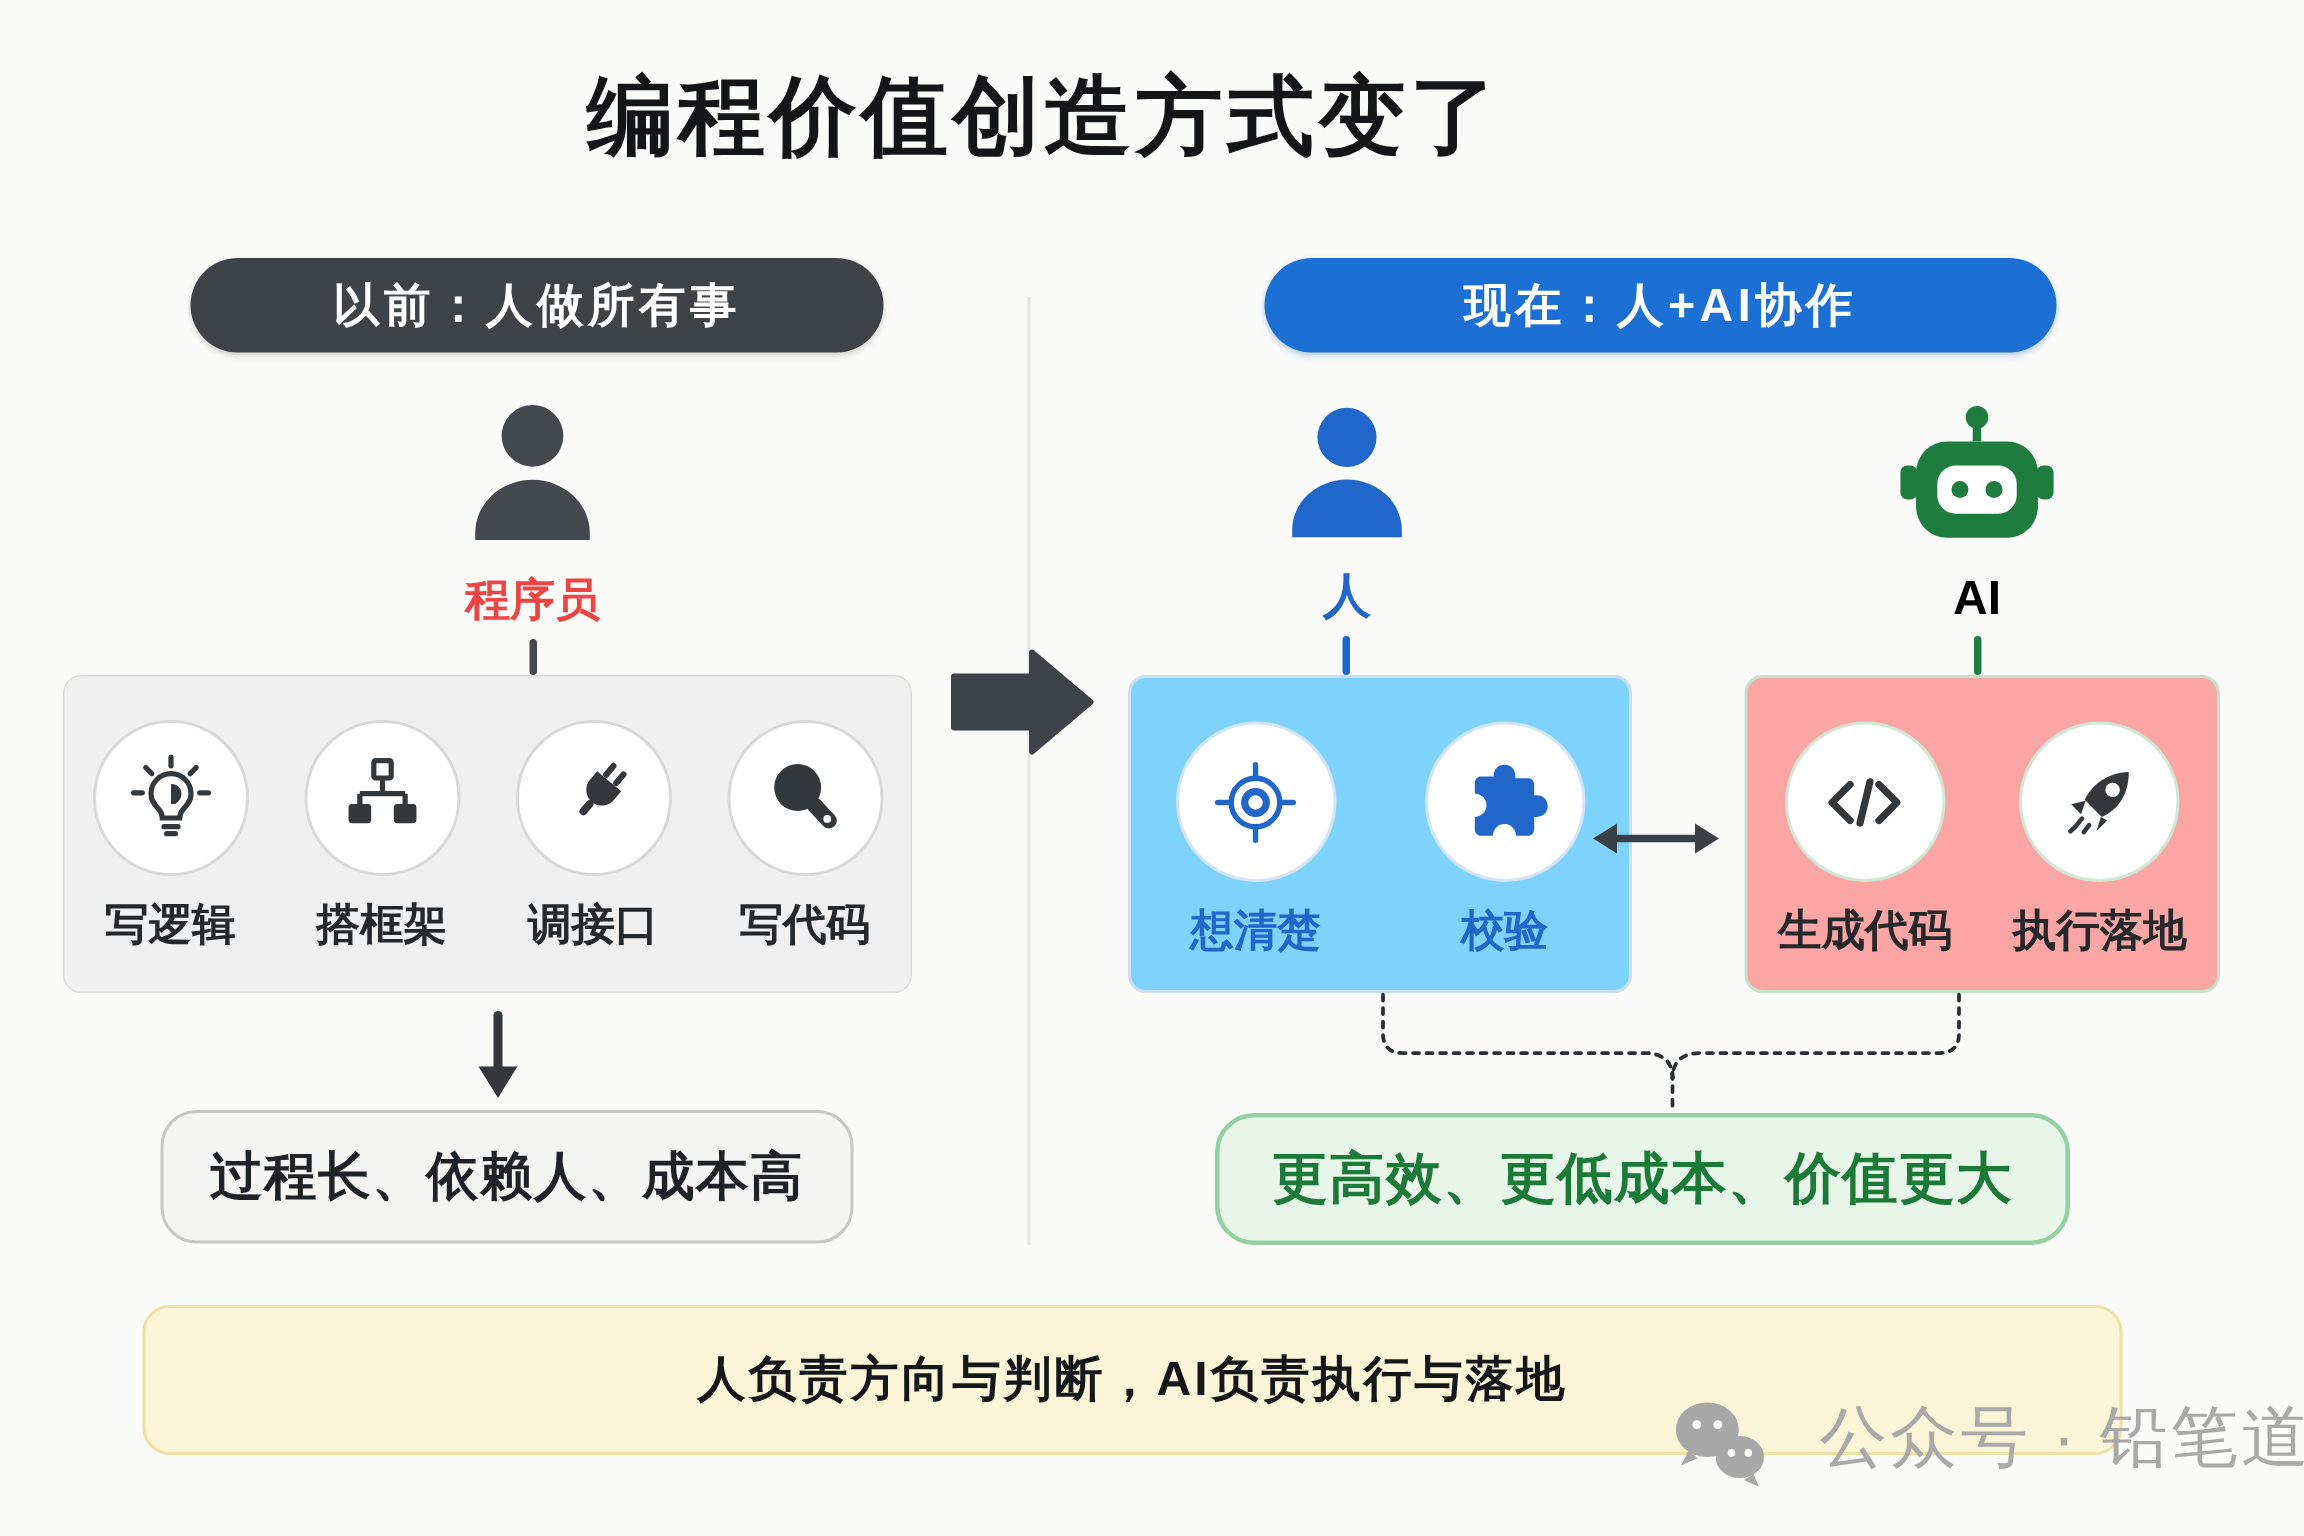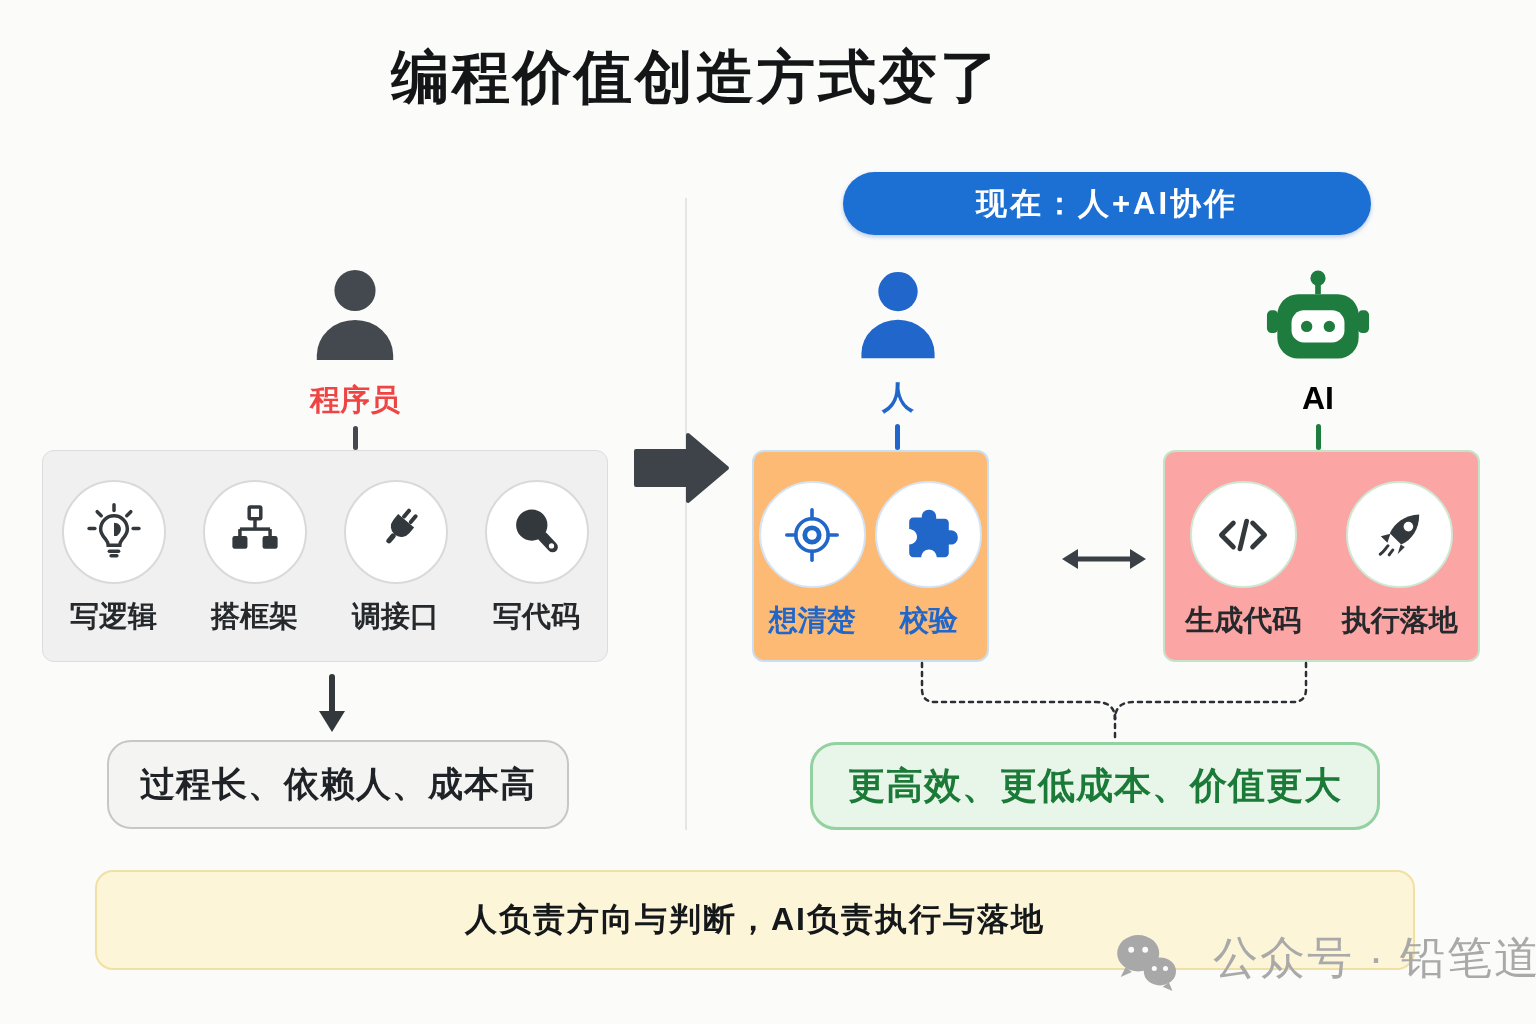--- a/index.html
+++ b/index.html
@@ -12,21 +12,21 @@
 
   .header-pill{height:63px;border-radius:32px;color:#ffffff;font-size:31px;font-weight:800;letter-spacing:3px;}
   #before-pill{left:127px;top:172px;width:462px;background:#3d4347;box-shadow:0 2px 4px rgba(0,0,0,.18);}
   #after-pill{left:843px;top:172px;width:528px;background:#1c6fd3;box-shadow:0 2px 4px rgba(21,89,176,.3);}
 
   .actor-label{font-size:30px;font-weight:800;color:#ef4444;}
   .tick{width:5px;border-radius:3px;}
 
   .task-box{border-radius:12px;display:flex;justify-content:space-around;align-items:flex-start;padding-top:29px;}
   #before-box{left:42px;top:450px;width:566px;height:212px;background:#f0f0f1;border:1.5px solid #dcdcdc;}
-  #human-box{left:752px;top:450px;width:237px;height:212px;background:#fdba74;border:2px solid #cadef2;}
+  #human-box{left:752px;top:450px;width:336px;height:212px;background:#7dd3fc;border:2px solid #cadef2;}
   #ai-box{left:1163px;top:450px;width:317px;height:212px;background:#fca5a5;border:2px solid #c4e3c9;}
 
   .task{display:flex;flex-direction:column;align-items:center;}
   .task .circle{width:104px;height:104px;border-radius:50%;background:#ffffff;border:2px solid #d9d9d9;display:flex;align-items:center;justify-content:center;}
   #human-box .circle{border-color:#d5e4f5;width:107px;height:107px;}
   #ai-box .circle{border-color:#cfe8d3;width:107px;height:107px;}
   .task .tlabel{margin-top:13px;font-size:29px;font-weight:800;color:#25292c;white-space:nowrap;}
   #human-box .tlabel{color:#2166c9;}
 
   #outcome-before{left:107px;top:740px;width:462px;height:89px;border-radius:24px;background:#f4f4f3;border:2px solid #c7c7c7;font-size:35px;font-weight:800;color:#1f2327;letter-spacing:1px;font-family:Liberation Serif, serif;}
@@ -39,20 +39,21 @@
   #watermark{left:1112px;top:928px;display:flex;align-items:flex-start;gap:29px;}
   #watermark .wm-text{font-size:45px;color:#a9a9a9;letter-spacing:2px;white-space:nowrap;}
 </style>
 </head>
 <body>
 
 <div id="stage">
 
   <div id="title" class="abs center-text">编程价值创造方式变了</div>
 
+  <div id="before-pill" class="abs center-text header-pill">以前：人做所有事</div>
 
   <svg class="abs" style="left:308px;top:266px;" width="94" height="98" viewBox="0 0 96 100">
     <circle cx="48" cy="25" r="21" fill="#43494e"></circle>
     <path d="M9 96 v-5 a39 36 0 0 1 78 0 v5 z" fill="#43494e"></path>
   </svg>
   <div class="abs center-text actor-label" style="left:255px;top:382px;width:200px;height:36px;">程序员</div>
   <div class="abs tick" style="left:353px;top:426px;height:24px;background:#43494e;"></div>
 
   <div id="before-box" class="abs task-box">
     <div class="task">

